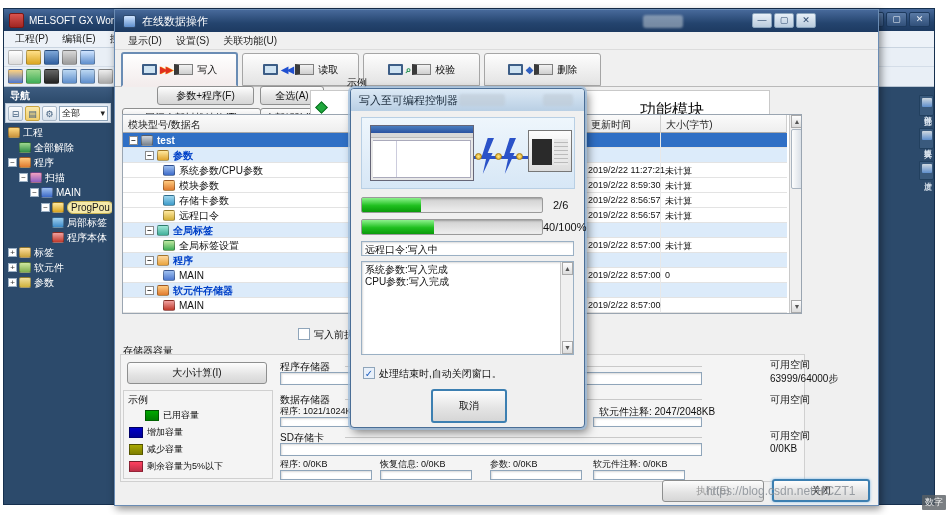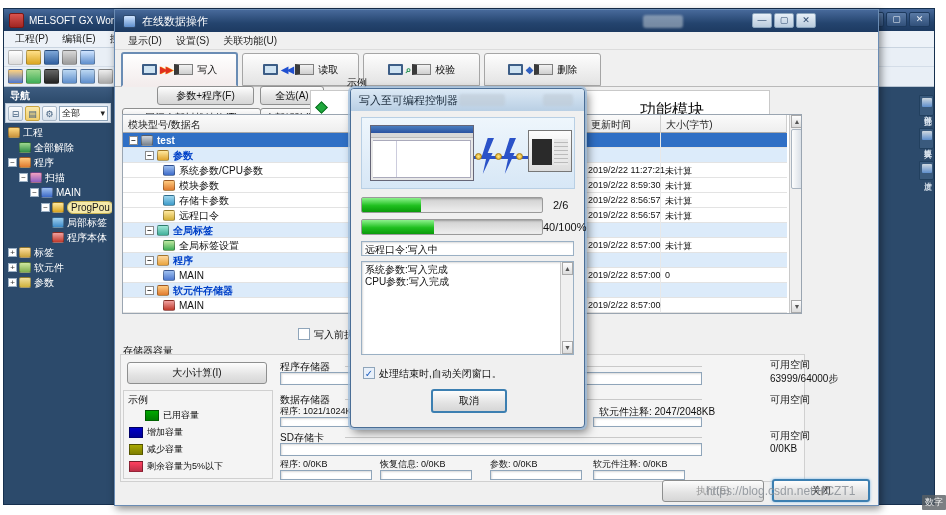--- a/index.html
+++ b/index.html
@@ -166,21 +166,21 @@
   #plc-lines{position:absolute;right:3px;top:8px;width:14px;height:26px;background:repeating-linear-gradient(#e8e8e8 0 3px,#bbb 3px 4px);}
   .ptrack{position:absolute;left:10px;width:182px;height:16px;background:linear-gradient(#cfcfcf,#efefef);border:1px solid #9a9a9a;border-radius:2px;box-shadow:inset 1px 1px 2px rgba(0,0,0,.25);overflow:hidden;}
   .pfill{height:100%;background:linear-gradient(#8cf28c,#1fbf1f 55%,#0a9a0a);}
   .pval{position:absolute;font-size:11px;color:#111;}
   #pstatus{left:10px;top:152px;width:213px;height:15px;background:#fff;border:1px solid #9ab0c4;box-shadow:inset 1px 1px 2px rgba(0,0,0,.15);font-size:10px;color:#111;padding:1px 0 0 3px;}
   #plog{left:10px;top:172px;width:213px;height:94px;background:#fff;border:1px solid #9ab0c4;box-shadow:inset 1px 1px 2px rgba(0,0,0,.15);}
   .plog-line{font-size:10px;color:#111;padding-left:3px;line-height:12px;white-space:nowrap;}
   #plog-sb{position:absolute;right:0;top:0;width:13px;height:92px;background:#f0f0f0;border-left:1px solid #c9c9c9;}
   #pauto-cb{left:12px;top:278px;background:#e8f0fa;color:#1f5fbf;}
   #pauto-lbl{left:28px;top:278px;font-size:10px;color:#111;white-space:nowrap;}
-  #pcancel{left:80px;top:300px;width:76px;height:24px;border:2px solid #3c7fb1;}
+  #pcancel{left:80px;top:300px;width:76px;height:34px;border:2px solid #3c7fb1;}
 
   
   #wm{left:706px;top:484px;font-size:12px;color:#8a9097;opacity:.85;z-index:50;white-space:nowrap;}
   #wm2{left:922px;top:495px;background:rgba(90,95,100,.8);color:#eee;font-size:9px;padding:1px 3px;z-index:50;border-radius:1px;}
 </style>
 </head>
 <body>
 
 <div id="page">
 

